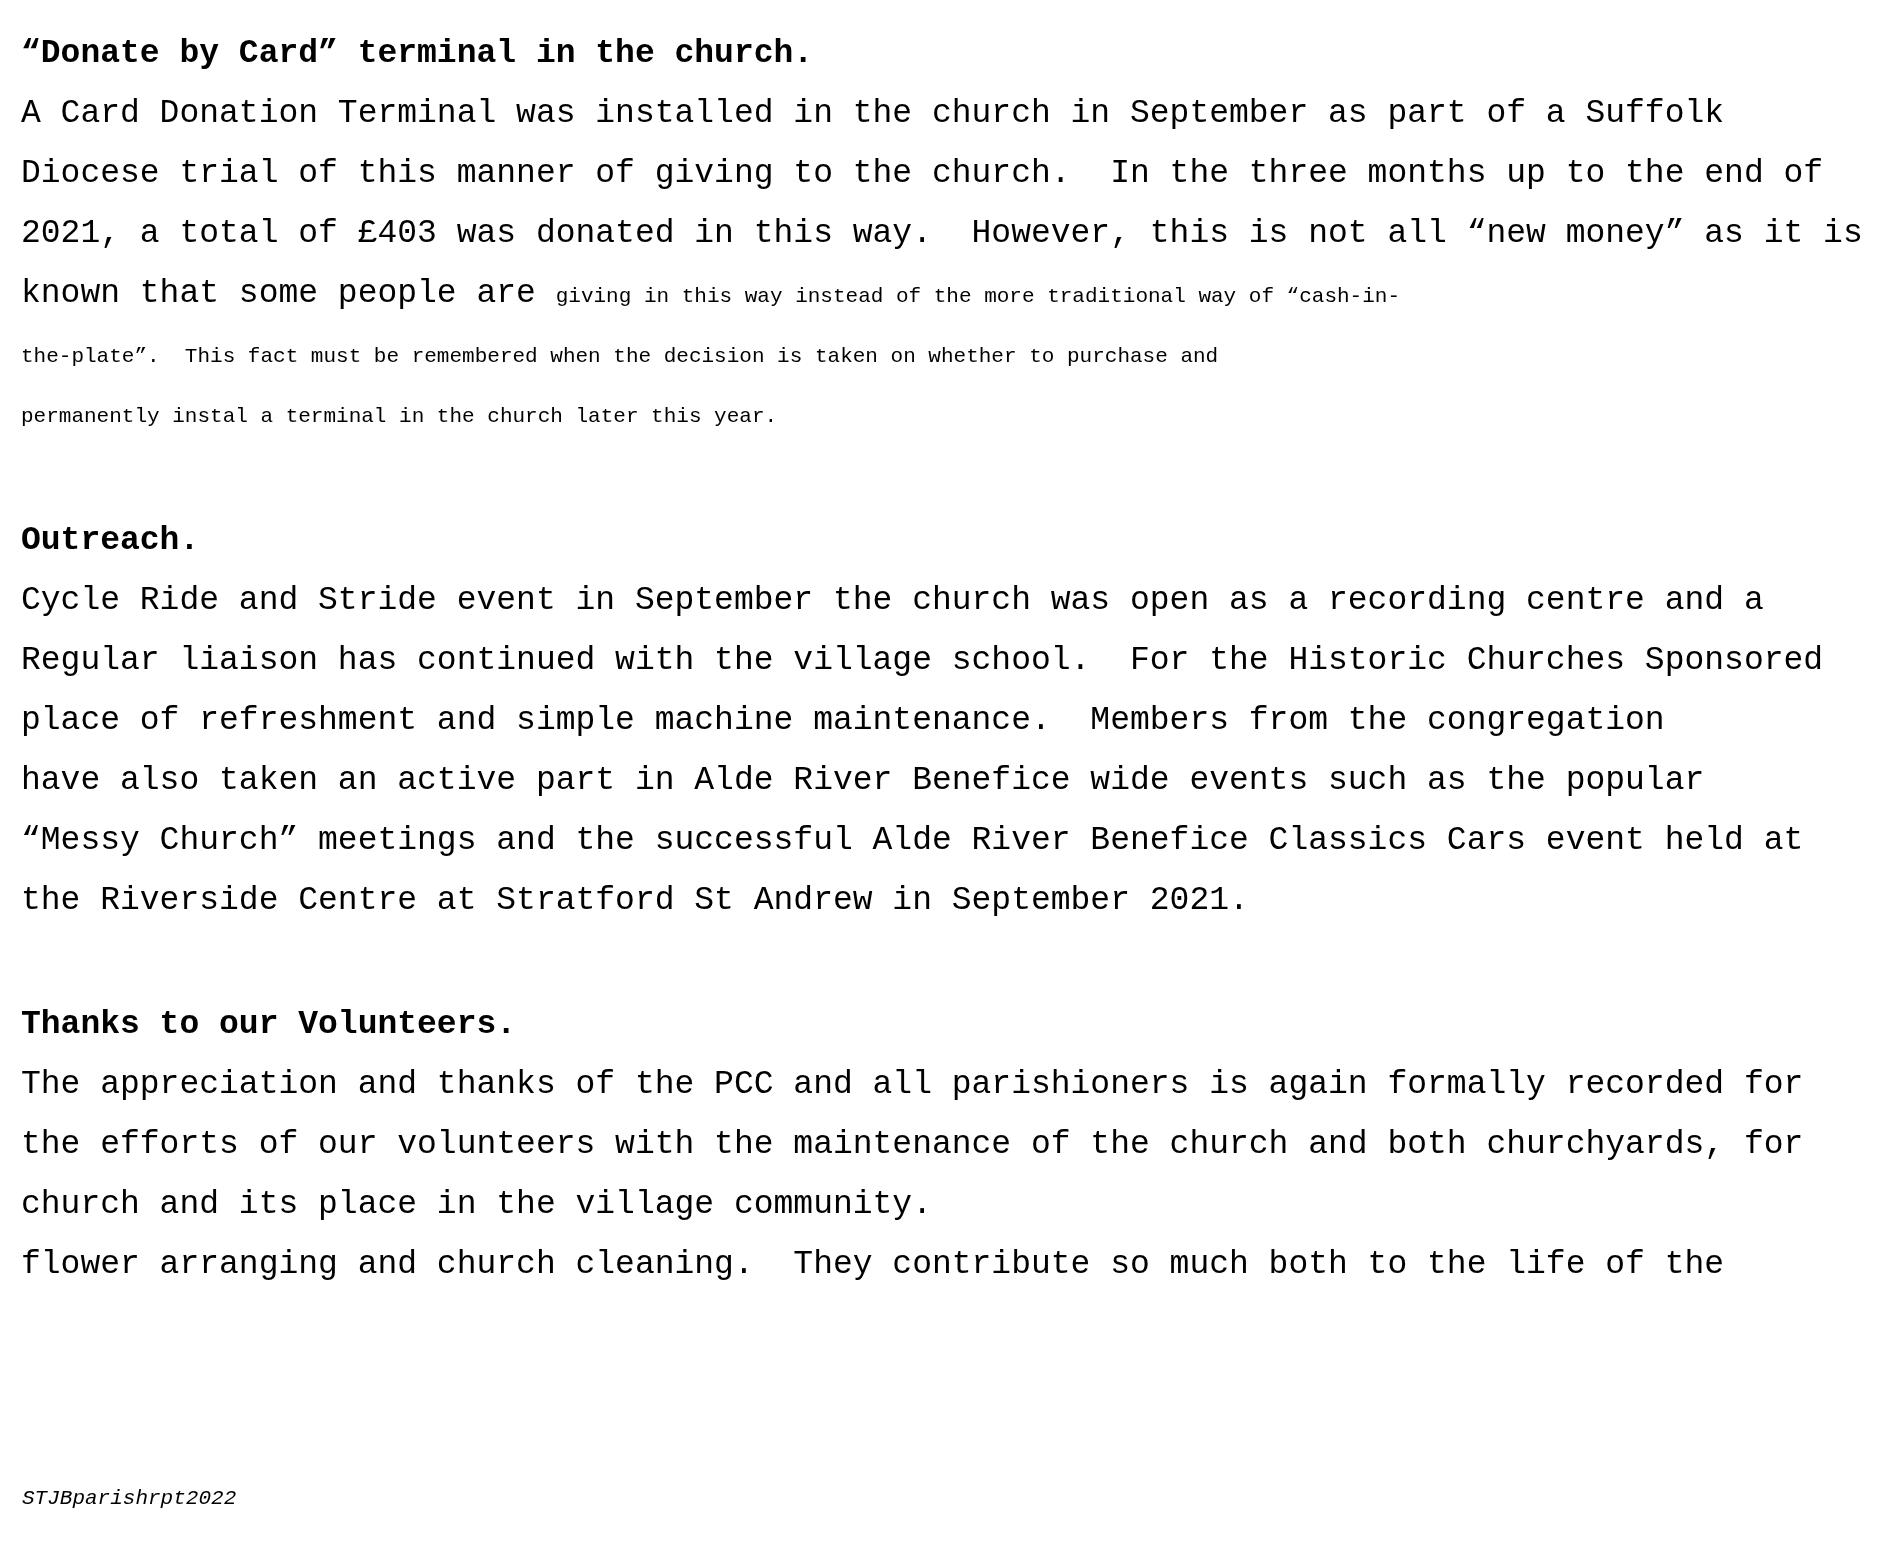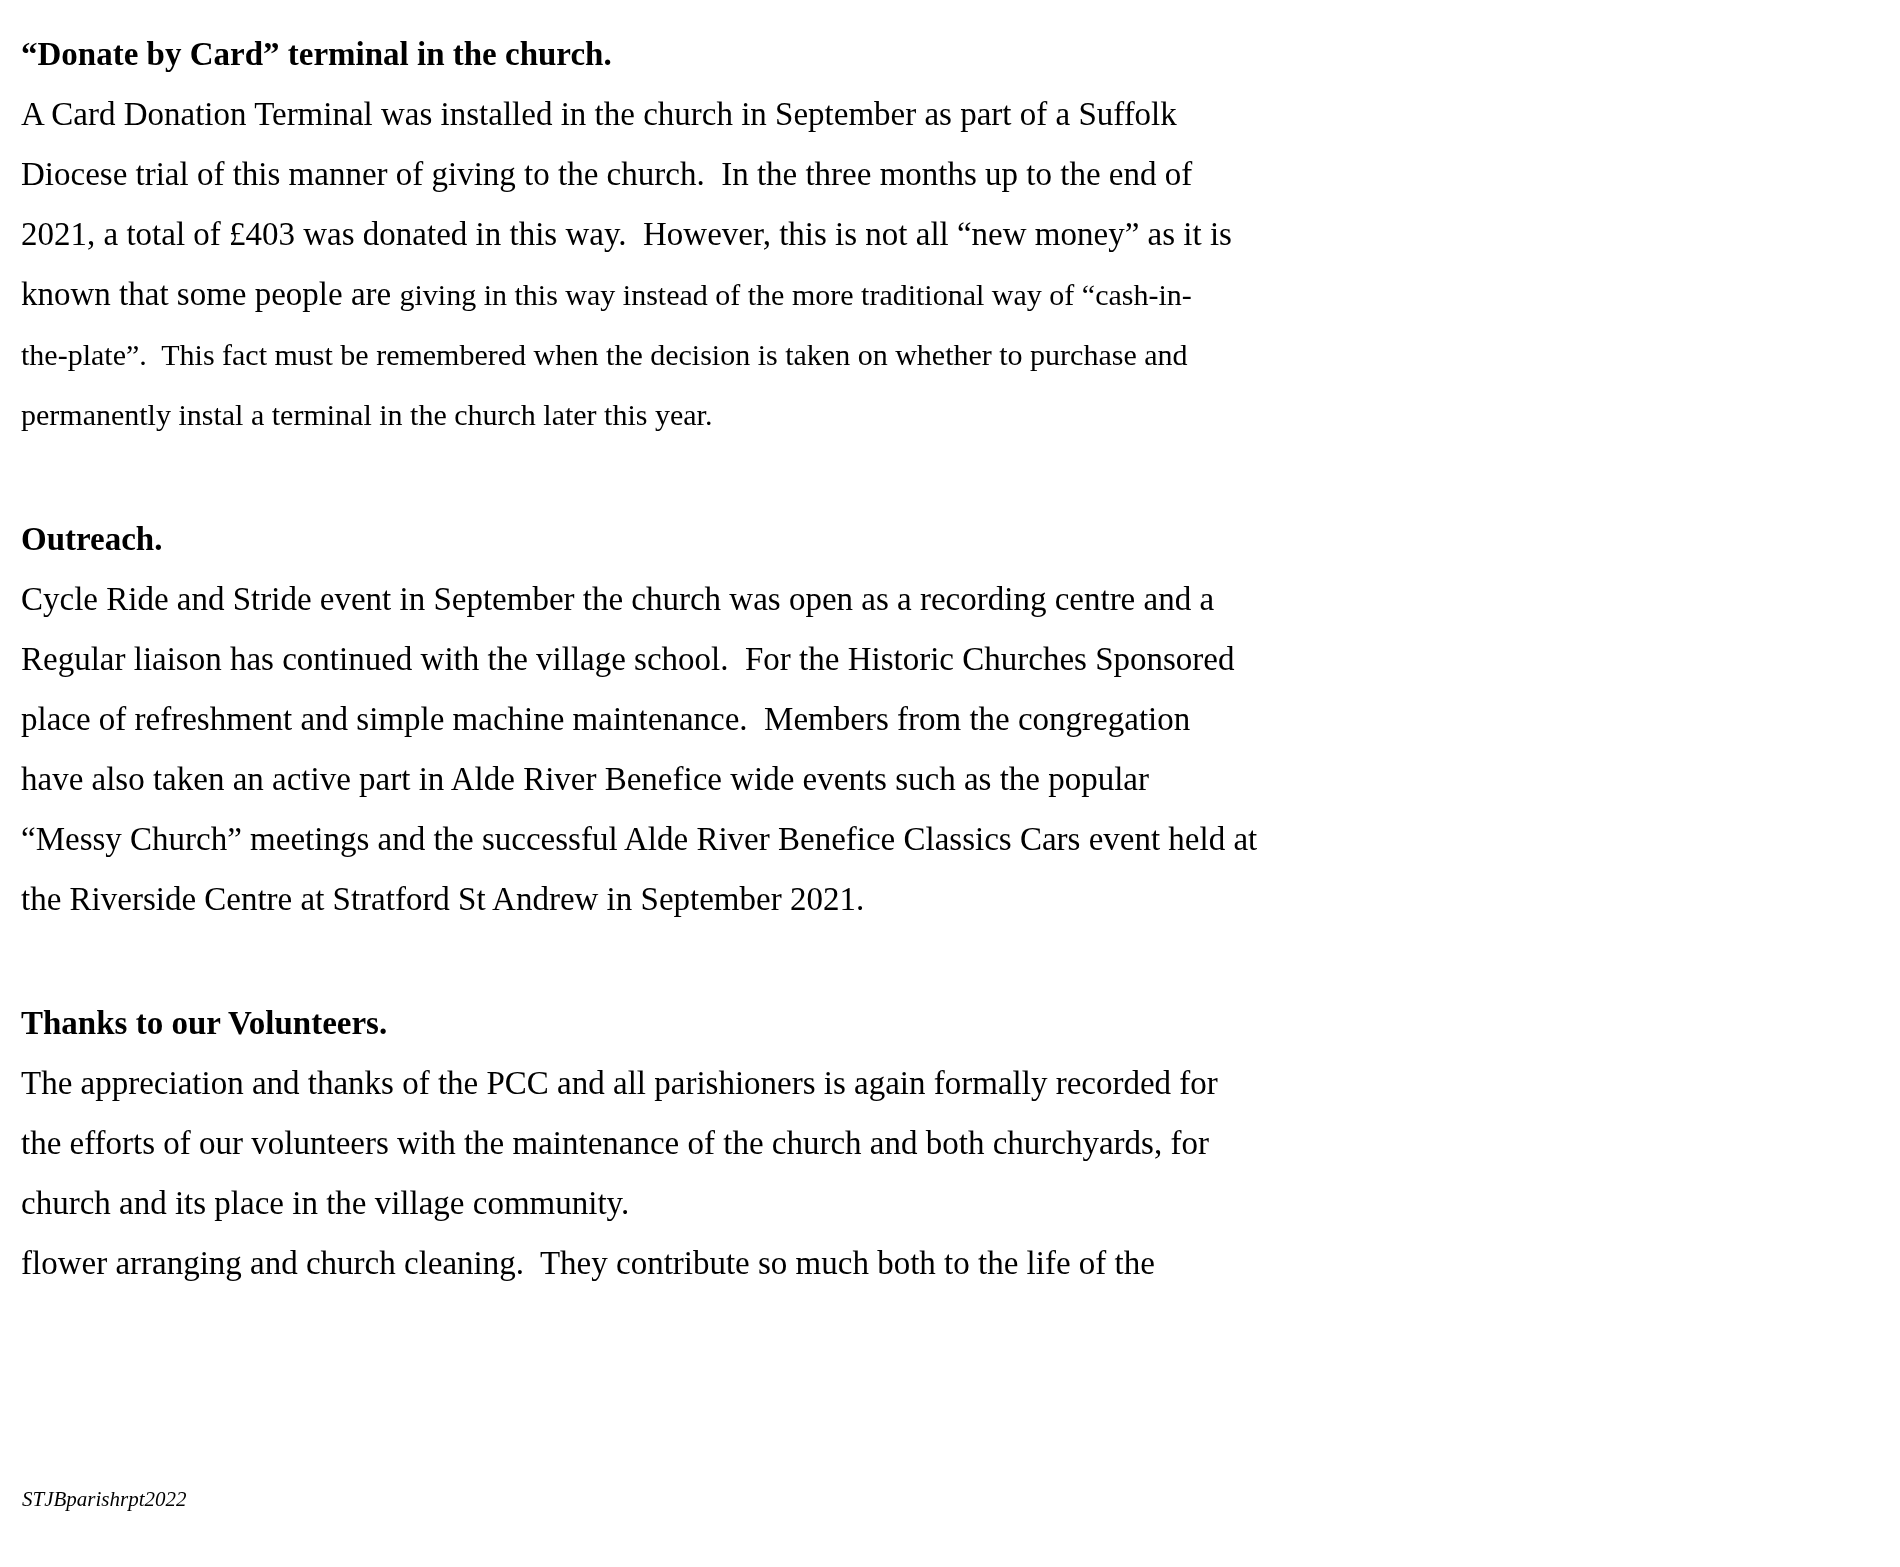--- a/index.html
+++ b/index.html
@@ -7,36 +7,36 @@
     padding: 0;
     background: #ffffff;
   }
   .page {
     position: relative;
     width: 1900px;
     height: 1567px;
     box-sizing: border-box;
     background: #ffffff;
     color: #000000;
-    font-family: Liberation Serif, serif;
+    font-family: Liberation Mono, monospace;
     font-size: 33px;
     padding: 24px 30px 0 21px;
     overflow: hidden;
   }
   .heading {
     font-weight: bold;
     line-height: 60px;
     white-space: pre;
   }
   .line {
     line-height: 60px;
     white-space: pre;
   }
   .sm {
-    font-size: 30px;
+    font-size: 21px;
   }
   .spacer {
     height: 64px;
   }
   .footer {
     position: absolute;
     left: 22px;
     top: 1482px;
     font-style: italic;
     font-size: 21px;

